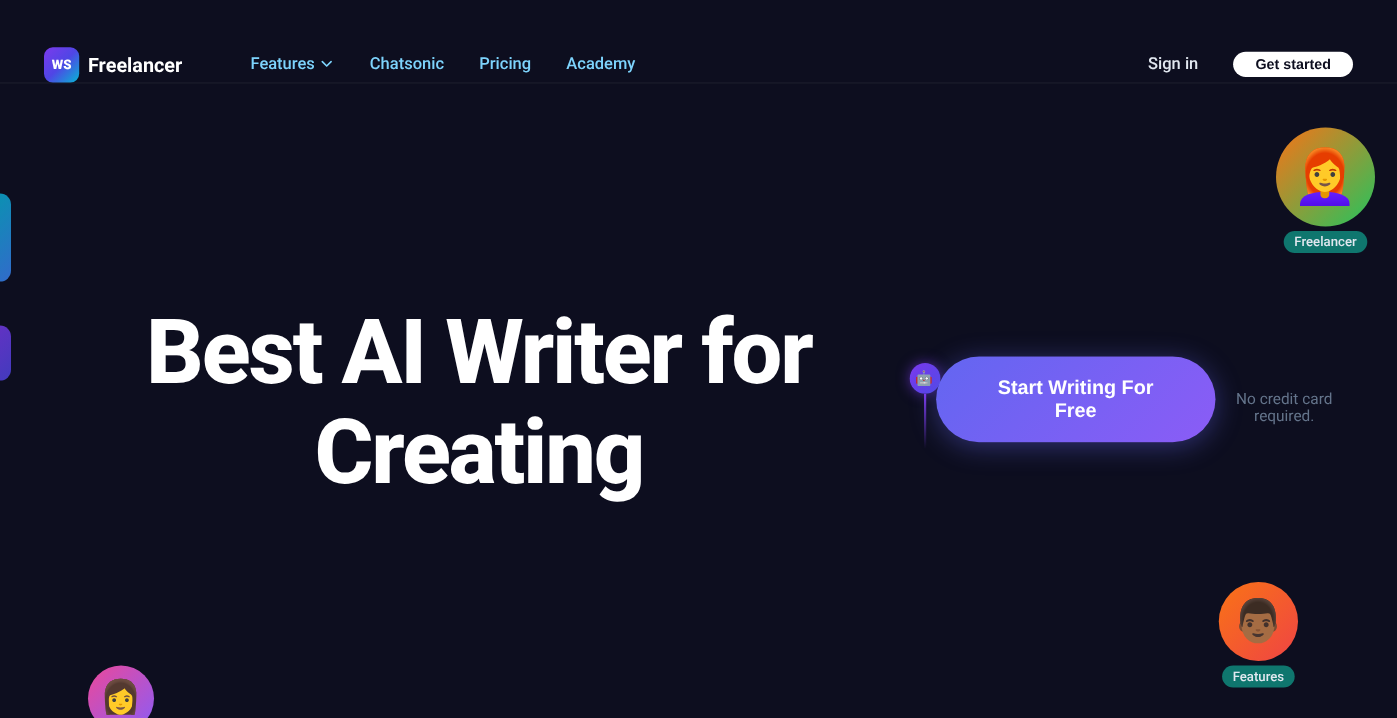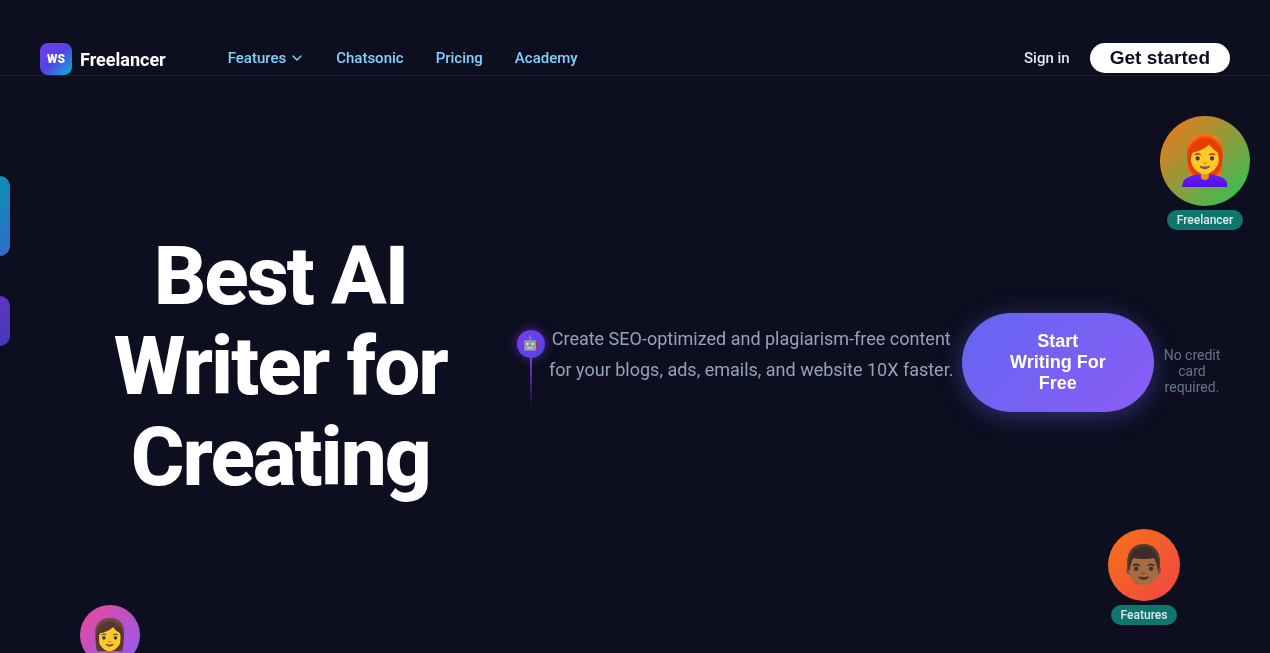--- a/index.html
+++ b/index.html
@@ -75,37 +75,37 @@
 
     .chevron-icon {
       width: 14px;
       height: 14px;
       display: inline-block;
     }
 
     .nav-right {
       display: flex;
       align-items: center;
-      gap: 4px;
+      gap: 16px;
       margin-left: auto;
     }
 
     .sign-in-btn {
       color: #e2e8f0;
       font-size: 15px;
       font-weight: 500;
       cursor: pointer;
       padding: 8px 16px;
       border-radius: 6px;
     }
 
     .get-started-btn {
       background-color: #ffffff;
       color: #0d0e1f;
-      font-size: 19px;
+      font-size: 13px;
       font-weight: 600;
       padding: 4px 20px;
       border-radius: 24px;
       cursor: pointer;
       border: none;
       transition: background 0.2s;
     }
 
     
     .hero {
@@ -323,21 +323,20 @@
 
   <h1 class="hero-title">Best AI Writer for Creating</h1>
 
   <div class="cursor-pin">
     <div class="cursor-bubble">
       <span style="font-size:13px;">🤖</span>
     </div>
     <div class="cursor-line"></div>
   </div>
 
-  <p class="hero-subtitle">Create SEO-optimized and plagiarism-free content for your blogs, ads, emails, and website 10X faster.</p>
 
   <button class="cta-button">Start Writing For Free</button>
 
   <span class="no-credit">No credit card required.</span>
 
   <div class="avatar-float" style="top: 40px; right: 20px;">
     <div class="avatar-circle-large">
       <span style="font-size:48px; line-height:1;">👩‍🦰</span>
     </div>
     <span class="avatar-label">Freelancer</span>

